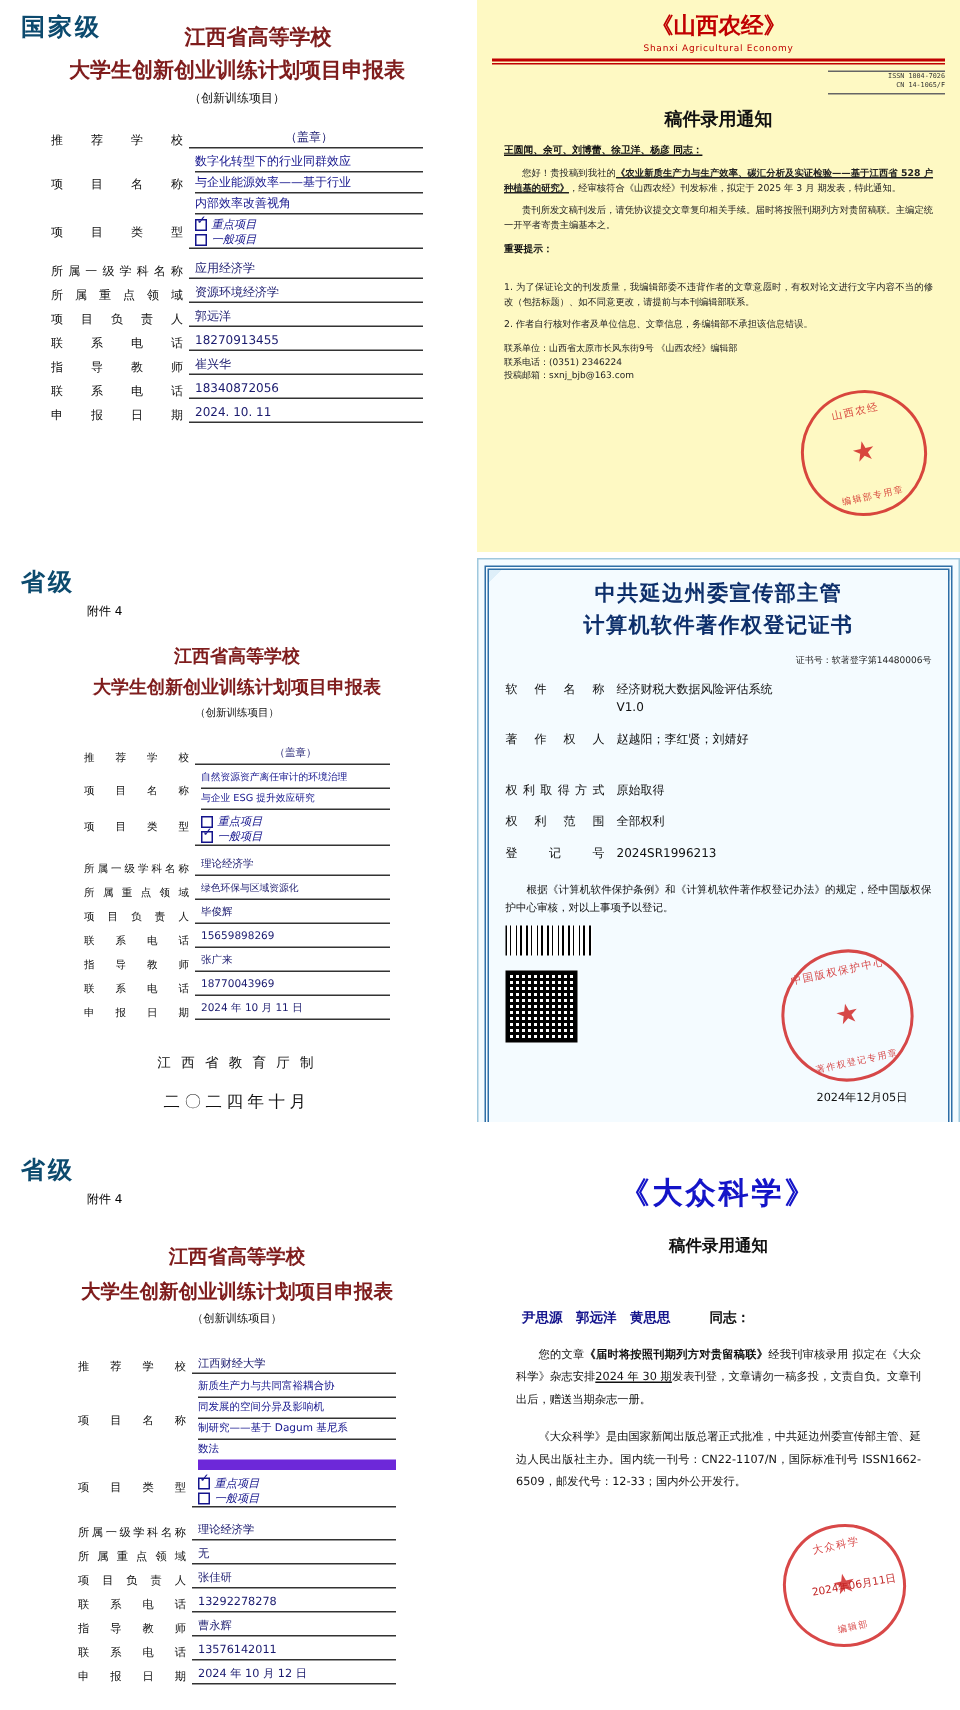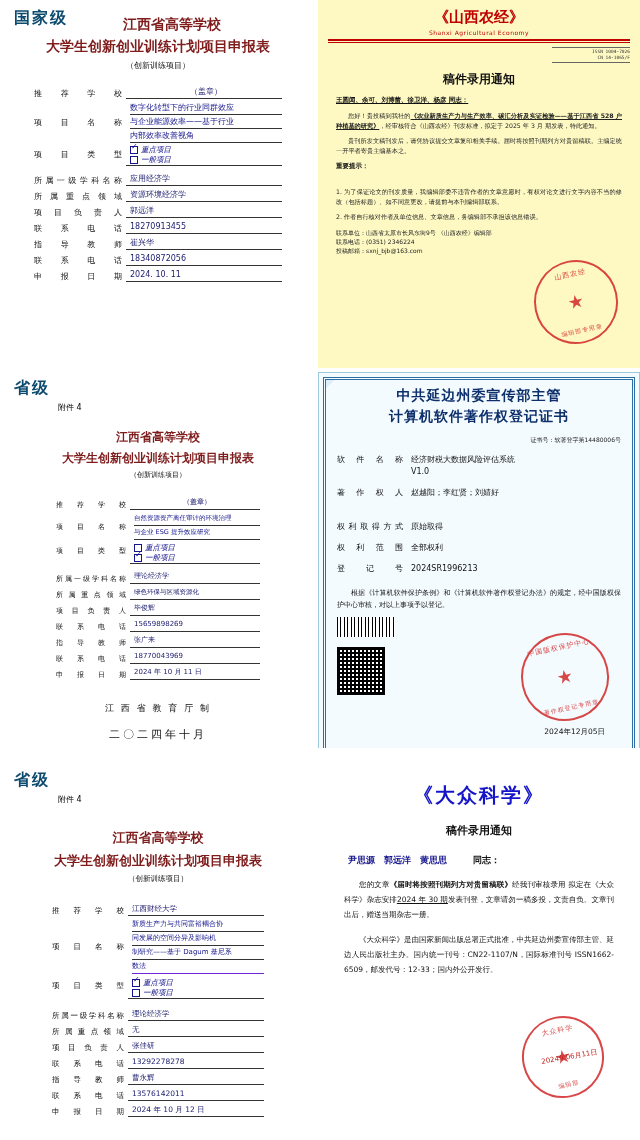--- a/index.html
+++ b/index.html
@@ -94,21 +94,21 @@
       background-size:4px 4px,4px 4px;background-color:#fff;border:1px solid #000;}
   .barcode{width:58px;height:20px;margin-top:6px;
       background-image:repeating-linear-gradient(90deg,#000 0 1px,#fff 1px 3px,#000 3px 4px,#fff 4px 7px);}
   .cert-date{position:absolute;right:34px;bottom:24px;font-size:7.5px;color:#111;}
 
   
   .ps{position:relative;background:#fff;}
   .ps-title{text-align:center;font-size:20px;font-weight:bold;color:#1414c8;
             font-family:"DejaVu Serif","Liberation Serif",serif;letter-spacing:2px;}
   .ps-notice{text-align:center;font-size:11px;font-weight:bold;color:#111;margin-top:14px;}
-  .ps-names{font-size:9px;color:#14148c;font-weight:bold;margin:16px 0 0 18px;}
+  .ps-names{font-size:9px;color:#14148c;font-weight:bold;margin:34px 0 0 18px;}
   .ps-names .tail{color:#111;font-weight:bold;margin-left:26px;}
   .ps-p{font-size:7.5px;color:#111;line-height:15px;margin:10px 14px 0 14px;text-indent:15px;text-align:justify;}
   .ps-p .u{text-decoration:underline;}
   .ps-p .bk{font-weight:bold;}
   .mono{font-family:"DejaVu Sans Mono","Liberation Mono",monospace;}
 </style>
 </head>
 <body>
 
 <div class="page">
@@ -250,21 +250,21 @@
         <div class="row">
           <div class="lbl" style="font-size:7.5px;width:76px;flex:0 0 76px;">推 荐 学 校</div>
           <div class="val" style="font-size:7.5px;">江西财经大学</div>
         </div>
         <div class="row" style="align-items:flex-start;">
           <div class="lbl" style="font-size:7.5px;width:76px;flex:0 0 76px;padding-top:24px;">项 目 名 称</div>
           <div class="valbox" style="border-bottom:none;">
             <div class="ln" style="font-size:7px;">新质生产力与共同富裕耦合协</div>
             <div class="ln" style="font-size:7px;">同发展的空间分异及影响机</div>
             <div class="ln" style="font-size:7px;">制研究——基于 Dagum 基尼系</div>
-            <div class="ln" style="font-size:7px;border-bottom:1px solid #6d28d9;">数法</div>
+            <div class="ln" style="font-size:7px;border-bottom:7px solid #6d28d9;">数法</div>
           </div>
         </div>
         <div class="row" style="align-items:flex-start;margin-top:4px;">
           <div class="lbl" style="font-size:7.5px;width:76px;flex:0 0 76px;padding-top:3px;">项 目 类 型</div>
           <div class="valbox" style="border-bottom:1px solid #333;">
             <div class="chk"><span class="b on"></span><span>重点项目</span></div>
             <div class="chk"><span class="b"></span><span>一般项目</span></div>
           </div>
         </div>
         <div class="row" style="margin-top:8px;">

